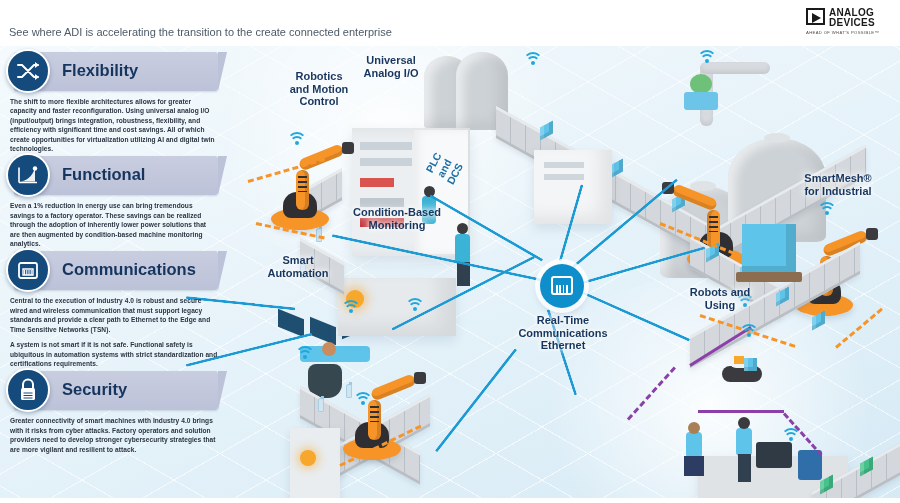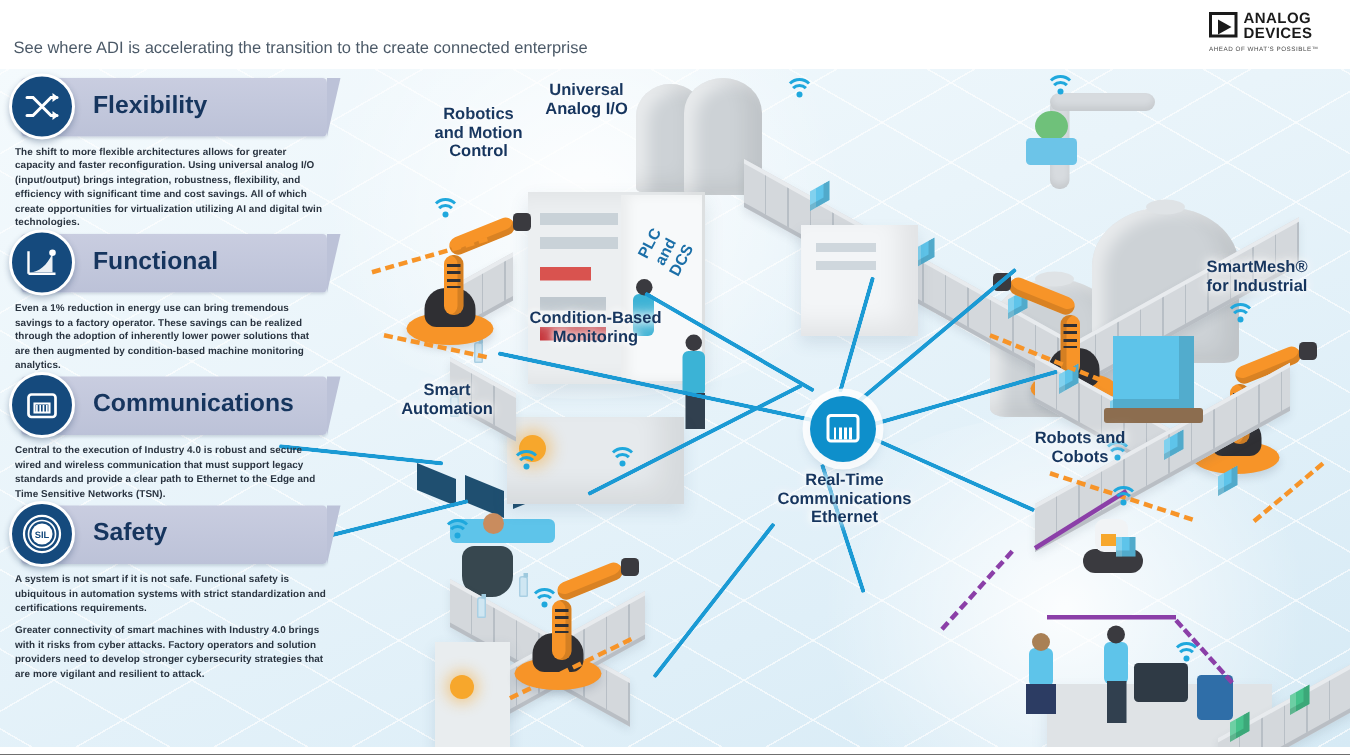--- a/index.html
+++ b/index.html
@@ -464,21 +464,21 @@
     <div class="lbl" style="left:332px;top:160px;width:130px;">
       <span>Condition-Based</span><br>
       <span>Monitoring</span>
     </div>
     <div class="lbl" style="left:786px;top:126px;width:104px;">
       <span>SmartMesh®</span><br>
       <span>for Industrial</span>
     </div>
     <div class="lbl" style="left:672px;top:240px;width:96px;">
       <span>Robots and</span><br>
-      <span>Cobots</span>
+      <span>Using</span>
     </div>
   </div>
 
   <div id="panels">
 
     <div class="panel">
       <div class="panel-head">
         <div class="panel-icon">
           <svg width="24" height="20" viewBox="0 0 24 20">
             <path d="M2 4 H6 L18 16 H22 M2 16 H6 L18 4 H22" stroke="#ffffff" stroke-width="2" fill="none" stroke-linecap="round"></path>
@@ -512,32 +512,31 @@
             <path d="M7 10 H17 V16 H7 Z" fill="none" stroke="#ffffff" stroke-width="1.4"></path>
             <path d="M8.6 11 V16 M10.8 11 V16 M13 11 V16 M15.2 11 V16" stroke="#ffffff" stroke-width="1.1"></path>
           </svg>
         </div>
         <div class="panel-title">Communications</div>
       </div>
       <div class="panel-body">Central to the execution of Industry 4.0 is robust and secure wired and wireless communication that must support legacy standards and provide a clear path to Ethernet to the Edge and Time Sensitive Networks (TSN).</div>
     </div>
 
     <div class="panel">
+      <div class="panel-body">A system is not smart if it is not safe. Functional safety is ubiquitous in automation systems with strict standardization and certifications requirements.</div>
+    </div>
+
+    <div class="panel">
       <div class="panel-head">
         <div class="panel-icon">
-          <svg width="28" height="28" viewBox="0 0 28 28">
-            <circle cx="14" cy="14" r="12" fill="none" stroke="#ffffff" stroke-width="1.5"></circle>
-            <circle cx="14" cy="14" r="9" fill="none" stroke="#ffffff" stroke-width="1.1"></circle>
-            <circle cx="14" cy="14" r="7" fill="#ffffff"></circle>
-            <text x="14" y="16.6" font-family="Liberation Sans, sans-serif" font-size="6.2" font-weight="bold" fill="#154a7d" text-anchor="middle">SIL</text>
+          <svg width="22" height="26" viewBox="0 0 22 26">
+            <path d="M6 11 V7.5 A5 5 0 0 1 16 7.5 V11" stroke="#ffffff" stroke-width="2" fill="none"></path>
+            <rect x="4" y="11" width="14" height="12" rx="1.6" fill="#ffffff"></rect>
+            <path d="M6.5 16 H15.5 M6.5 18.5 H15.5 M6.5 21 H15.5" stroke="#154a7d" stroke-width="1.1"></path>
           </svg>
         </div>
-        <div class="panel-title">Safety</div>
-      </div>
-      <div class="panel-body">A system is not smart if it is not safe. Functional safety is ubiquitous in automation systems with strict standardization and certifications requirements.</div>
-    </div>
-
-    <div class="panel">
+        <div class="panel-title">Security</div>
+      </div>
       <div class="panel-body">Greater connectivity of smart machines with Industry 4.0 brings with it risks from cyber attacks. Factory operators and solution providers need to develop stronger cybersecurity strategies that are more vigilant and resilient to attack.</div>
     </div>
 
   </div>
 </div>
 
 </body></html>

